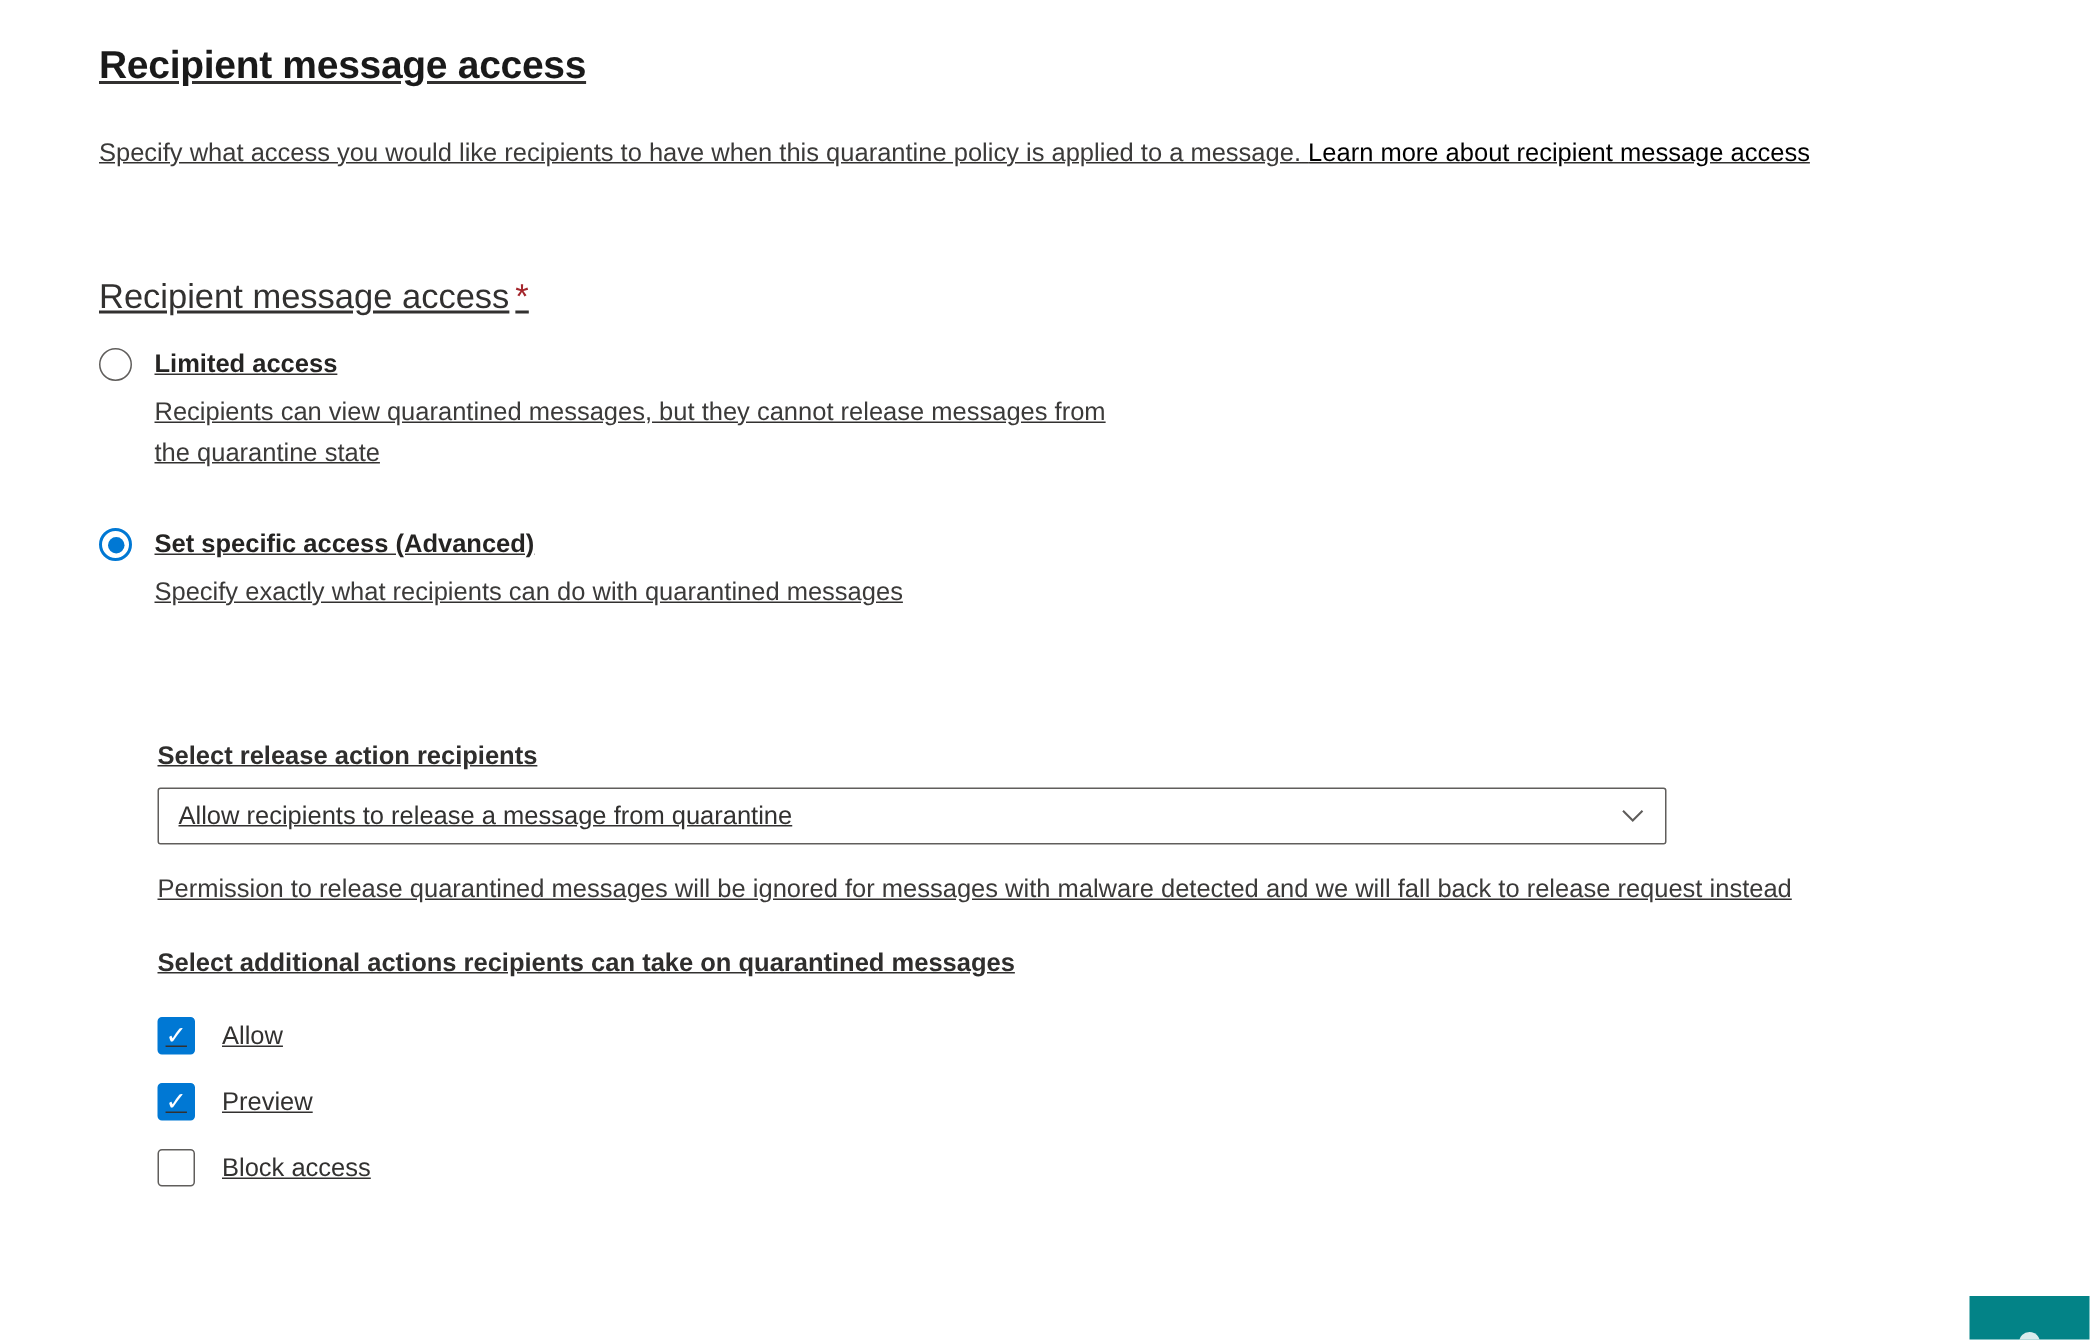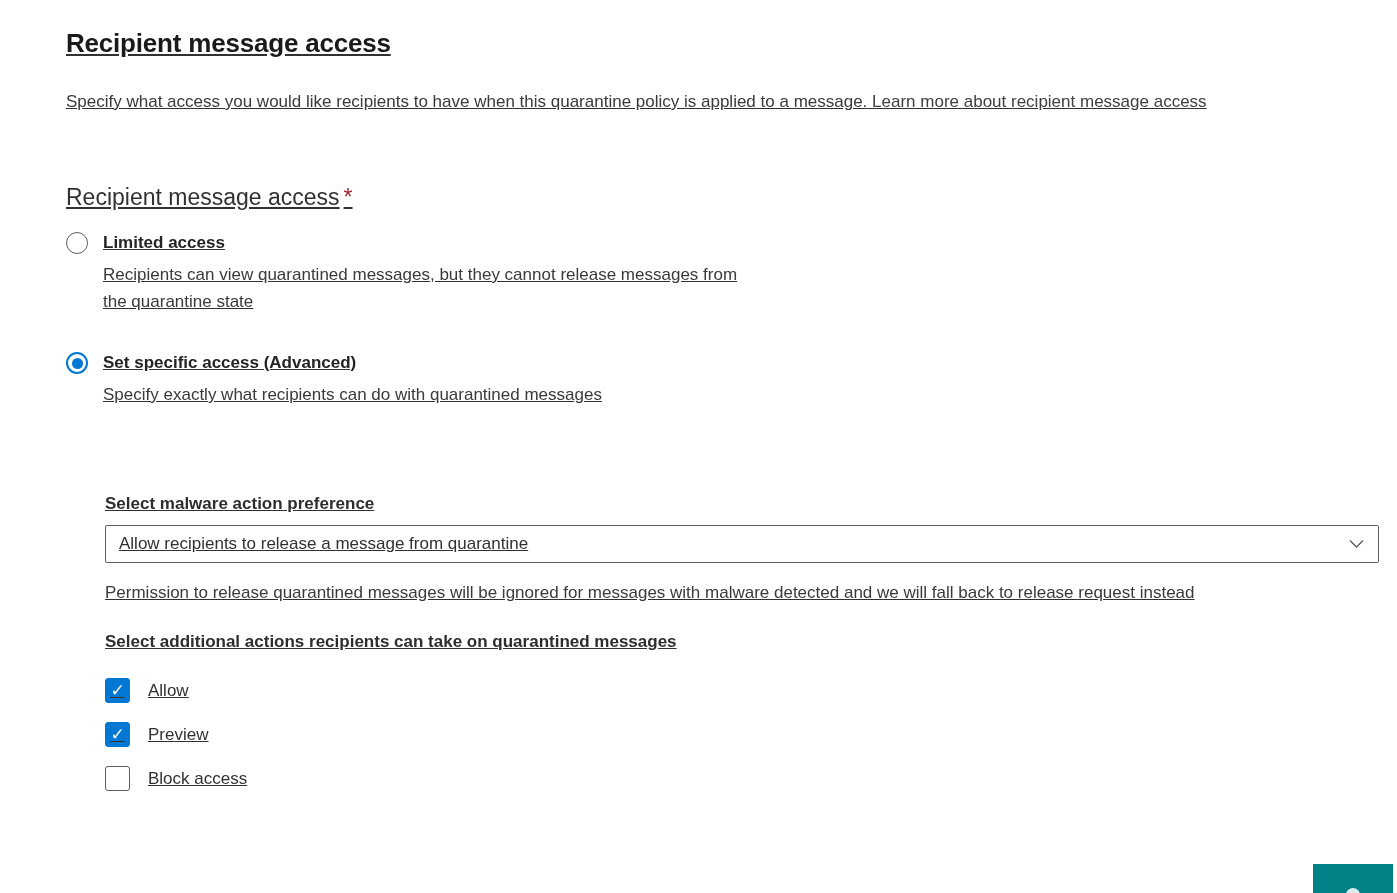--- a/index.html
+++ b/index.html
@@ -20,21 +20,21 @@
     letter-spacing: -0.2px;
   }
   .page-desc {
     margin-top: 30px;
     font-size: 17px;
     line-height: 26px;
     color: #3b3a39;
     max-width: 1270px;
   }
   .page-desc a {
-    color: #404040;
+    color: #000000;
     text-decoration: none;
     cursor: pointer;
   }
 
   .field-label {
     margin-top: 69px;
     font-size: 23px;
     color: #323130;
   }
   .required-marker { color: #a4262c; margin-left: 4px; }
@@ -82,21 +82,21 @@
 
   .nested-section { margin-left: 39px; margin-top: 84px; }
   .section-label {
     font-size: 17px;
     font-weight: 600;
     color: #2f2e2d;
     line-height: 24px;
   }
   .dropdown {
     margin-top: 9px;
-    width: 1274px;
+    width: 1006px;
     height: 38px;
     border: 1px solid #605e5c;
     border-radius: 2px;
     background: #fff;
     display: flex;
     align-items: center;
     justify-content: space-between;
     padding: 0 14px 0 13px;
     cursor: pointer;
   }
@@ -189,21 +189,21 @@
       <div class="radio-body">
         <div class="radio-label">Set specific access (Advanced)</div>
         <div class="radio-desc">Specify exactly what recipients can do with quarantined messages</div>
       </div>
     </div>
 
   </div>
 
   <div class="nested-section">
 
-    <div class="section-label">Select malware action preference</div>
+    <div class="section-label">Select release action recipients</div>
 
     <div class="dropdown">
       <span class="dropdown-value">Allow recipients to release a message from quarantine</span>
       <span class="chevron">
         <svg width="15" height="10" viewBox="0 0 15 10" fill="none" xmlns="http://www.w3.org/2000/svg">
           <path d="M1 1.5 L7.5 8 L14 1.5" stroke="#605e5c" stroke-width="1.4" fill="none"></path>
         </svg>
       </span>
     </div>
 

